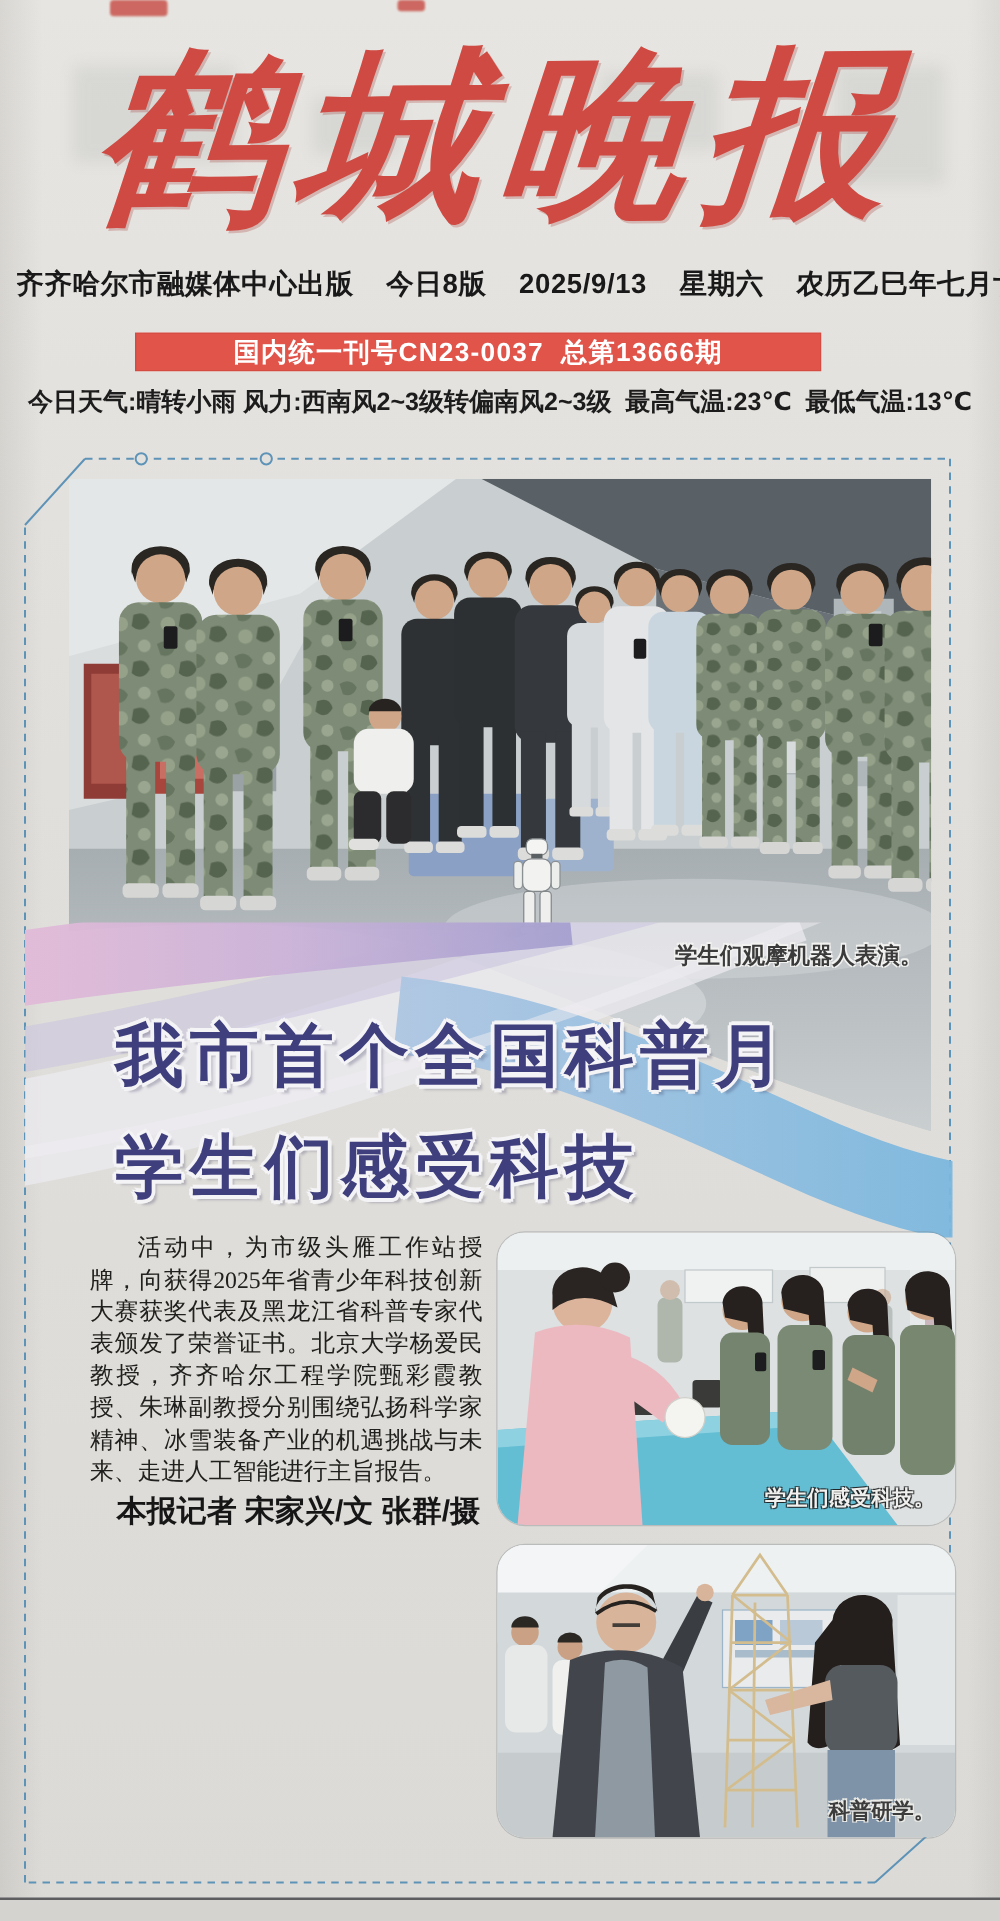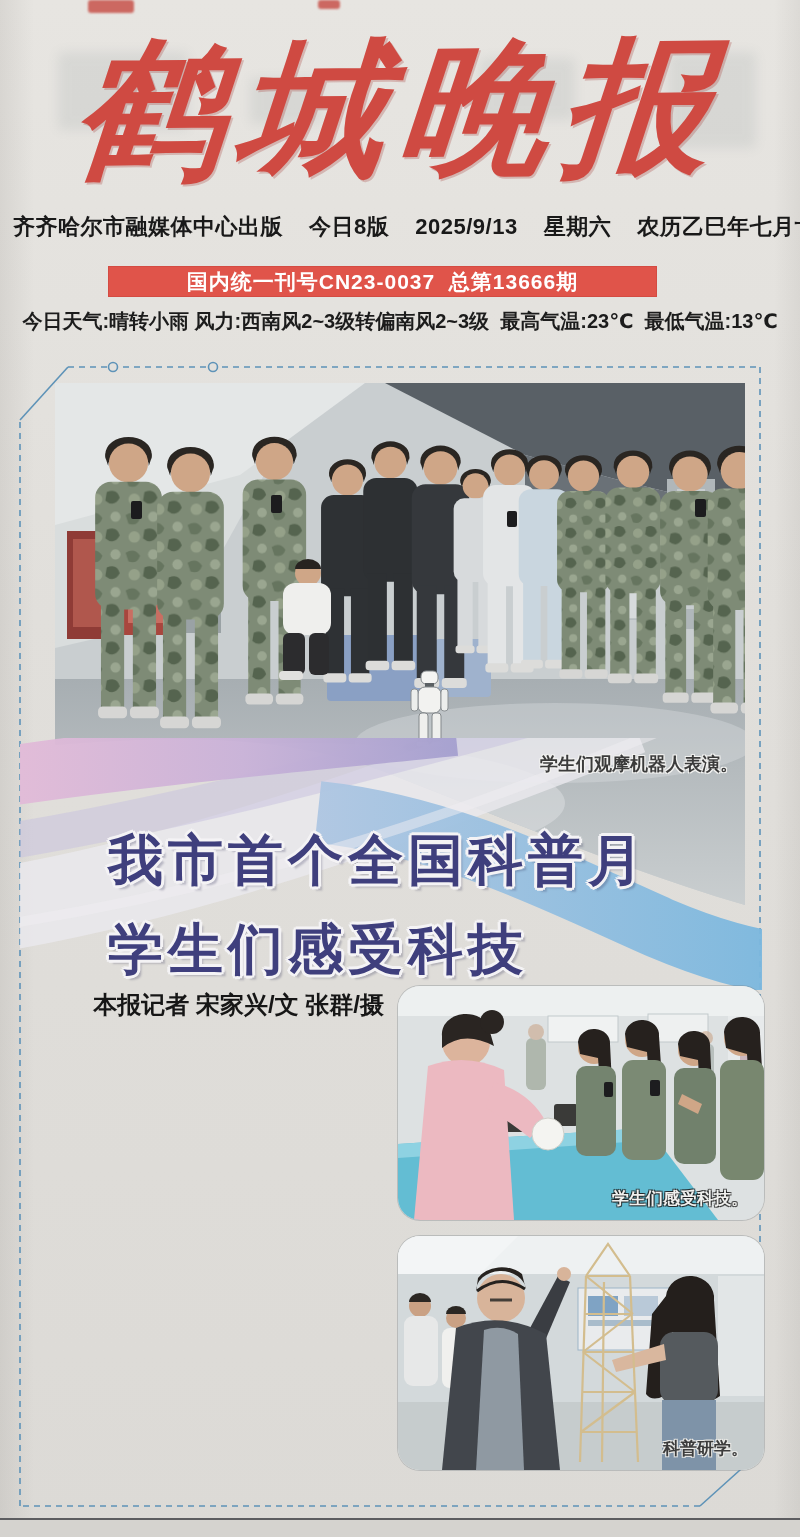--- a/index.html
+++ b/index.html
@@ -230,27 +230,28 @@
     </defs>
     <path d="M-40,175 C200,135 430,45 610,-25" stroke="#ebe9ee" stroke-width="84" fill="none" opacity=".78"></path>
     <path d="M-40,108 C150,78 330,30 505,-18" stroke="#c9c2de" stroke-width="36" fill="none" opacity=".55"></path>
     <path d="M-40,42 C120,18 280,4 435,-12" stroke="url(#gpink)" stroke-width="60" fill="none" opacity=".95"></path>
     <path d="M298,74 C430,88 540,146 640,190 C692,212 728,221 766,227" stroke="url(#gblue)" stroke-width="62" fill="none" opacity=".95"></path>
     <path d="M-40,190 C240,150 480,60 660,-15" stroke="#f0eef2" stroke-width="10" fill="none" opacity=".5"></path>
   </svg>
 
   <div class="abs main-caption">学生们观摩机器人表演。</div>
 
-  <h2 class="abs headline" style="margin:16px;">
+  <h2 class="abs headline" style="margin:0;">
     <span>我市首个全国科普月</span>
     <span>学生们感受科技</span>
   </h2>
 
   <div class="abs body-wrap">
     <div class="col-text">
+      <p>活动中，为市级头雁工作站授牌，向获得2025年省青少年科技创新大赛获奖代表及黑龙江省科普专家代表颁发了荣誉证书。北京大学杨爱民教授，齐齐哈尔工程学院甄彩霞教授、朱琳副教授分别围绕弘扬科学家精神、冰雪装备产业的机遇挑战与未来、走进人工智能进行主旨报告。</p>
       <div class="byline">本报记者 宋家兴/文 张群/摄</div>
     </div>
 
     <div class="col-photos">
 
       <figure class="side-photo" style="margin:0;">
         <svg width="366" height="234" viewBox="0 0 366 234" xmlns="http://www.w3.org/2000/svg">
           <rect width="366" height="234" fill="#dde1e2"></rect>
           <rect x="0" y="0" width="366" height="30" fill="#edf0f0"></rect>
           <rect x="150" y="30" width="70" height="26" fill="#f0f2f2" stroke="#c2c9cb"></rect>

